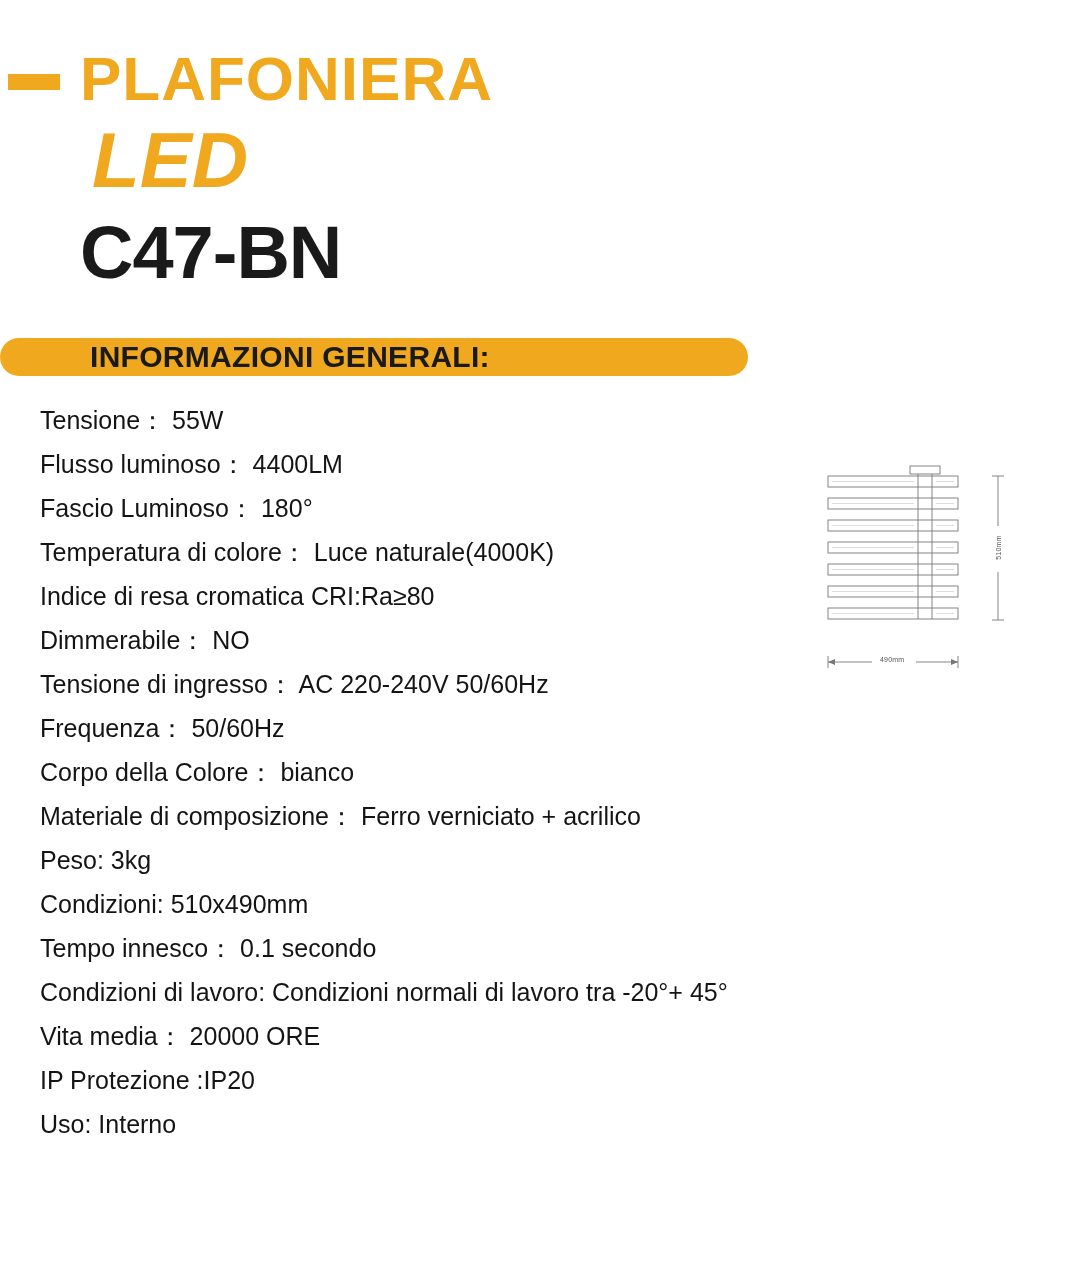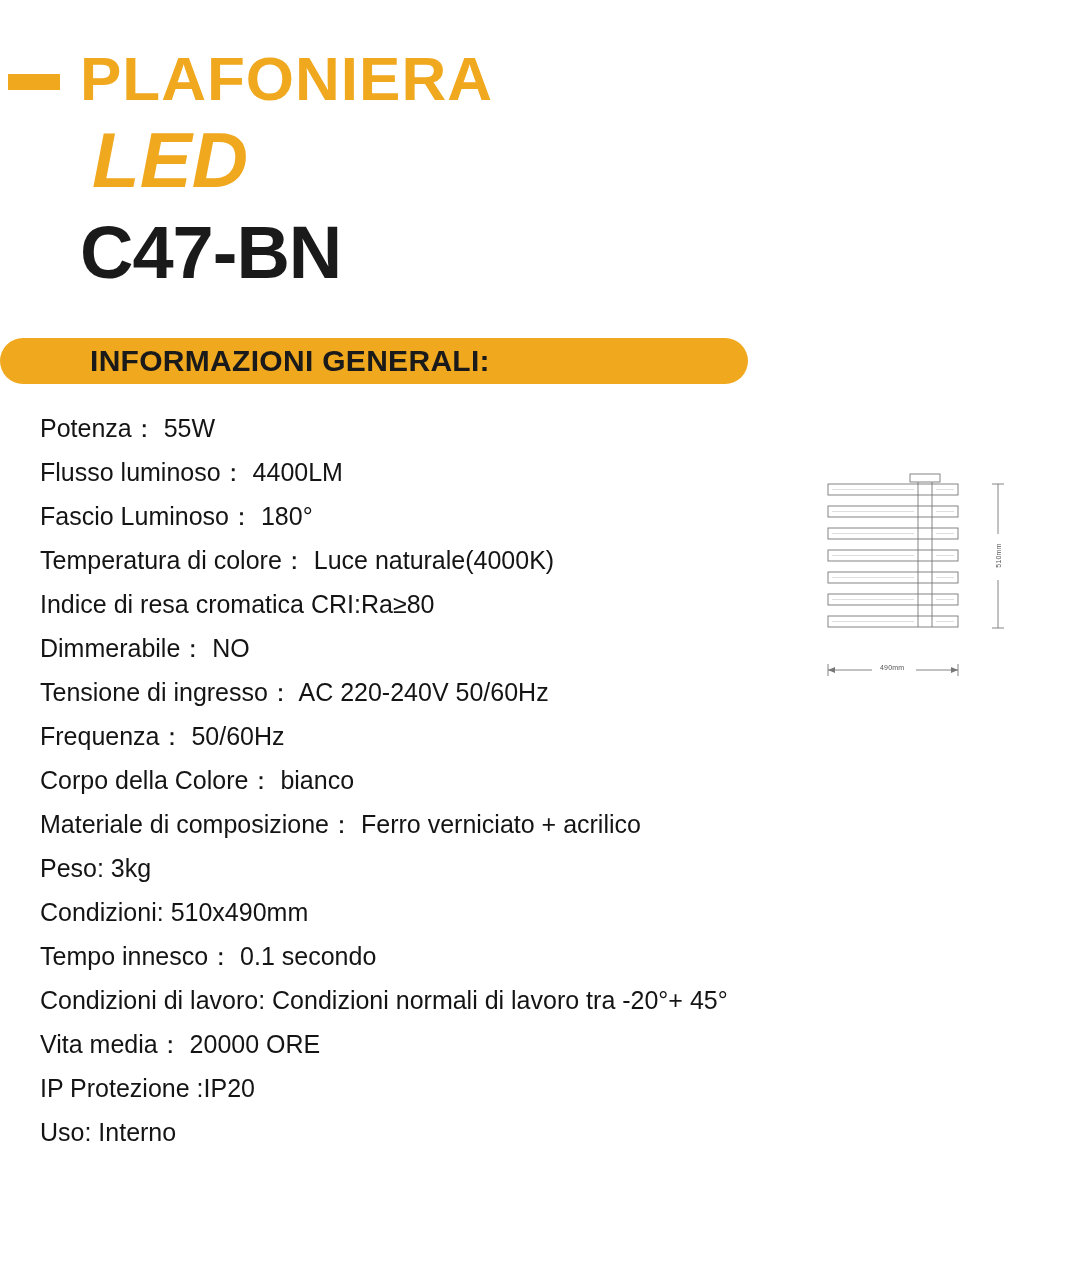--- a/index.html
+++ b/index.html
@@ -57,21 +57,21 @@
     line-height: 1.05;
     padding-left: 80px;
     margin-top: 12px;
     letter-spacing: -1px;
   }
 
   
   .section-banner {
     margin-top: 46px;
     width: 748px;
-    height: 46px;
+    height: 38px;
     background: #f0a81e;
     display: flex;
     align-items: center;
     border-radius: 25px;
   }
   .section-banner .label {
     font-size: 30px;
     font-weight: bold;
     color: #1a1a1a;
     padding-left: 90px;
@@ -133,21 +133,21 @@
   <div class="title-led">LED</div>
   <div class="title-model">C47-BN</div>
 </div>
 
 <div class="section-banner">
   <div class="label">INFORMAZIONI GENERALI:</div>
 </div>
 
 <div class="content">
   <div class="spec-list">
-    <div class="spec-line">Potenza：  55W</div>
+    <div class="spec-line">Tensione：  55W</div>
     <div class="spec-line">Flusso luminoso：   4400LM</div>
     <div class="spec-line">Fascio Luminoso：   180°</div>
     <div class="spec-line">Temperatura di colore：   Luce naturale(4000K)</div>
     <div class="spec-line">Indice di resa cromatica CRI:Ra≥80</div>
     <div class="spec-line">Dimmerabile：  NO</div>
     <div class="spec-line">Tensione di ingresso：   AC 220-240V  50/60Hz</div>
     <div class="spec-line">Frequenza：  50/60Hz</div>
     <div class="spec-line">Corpo della Colore：  bianco</div>
     <div class="spec-line">Materiale di composizione：   Ferro verniciato + acrilico</div>
     <div class="spec-line">Peso:  3kg</div>

